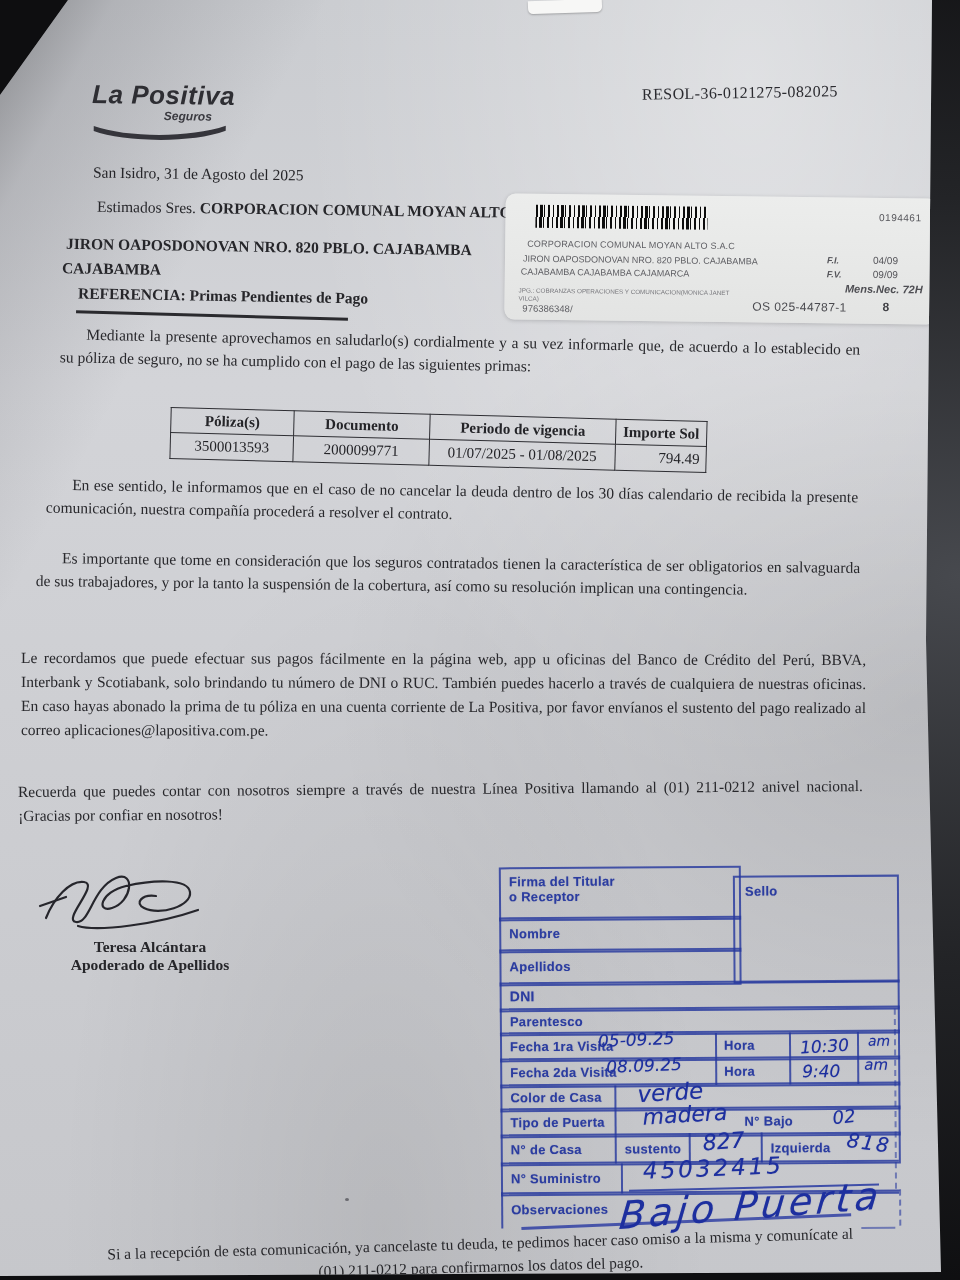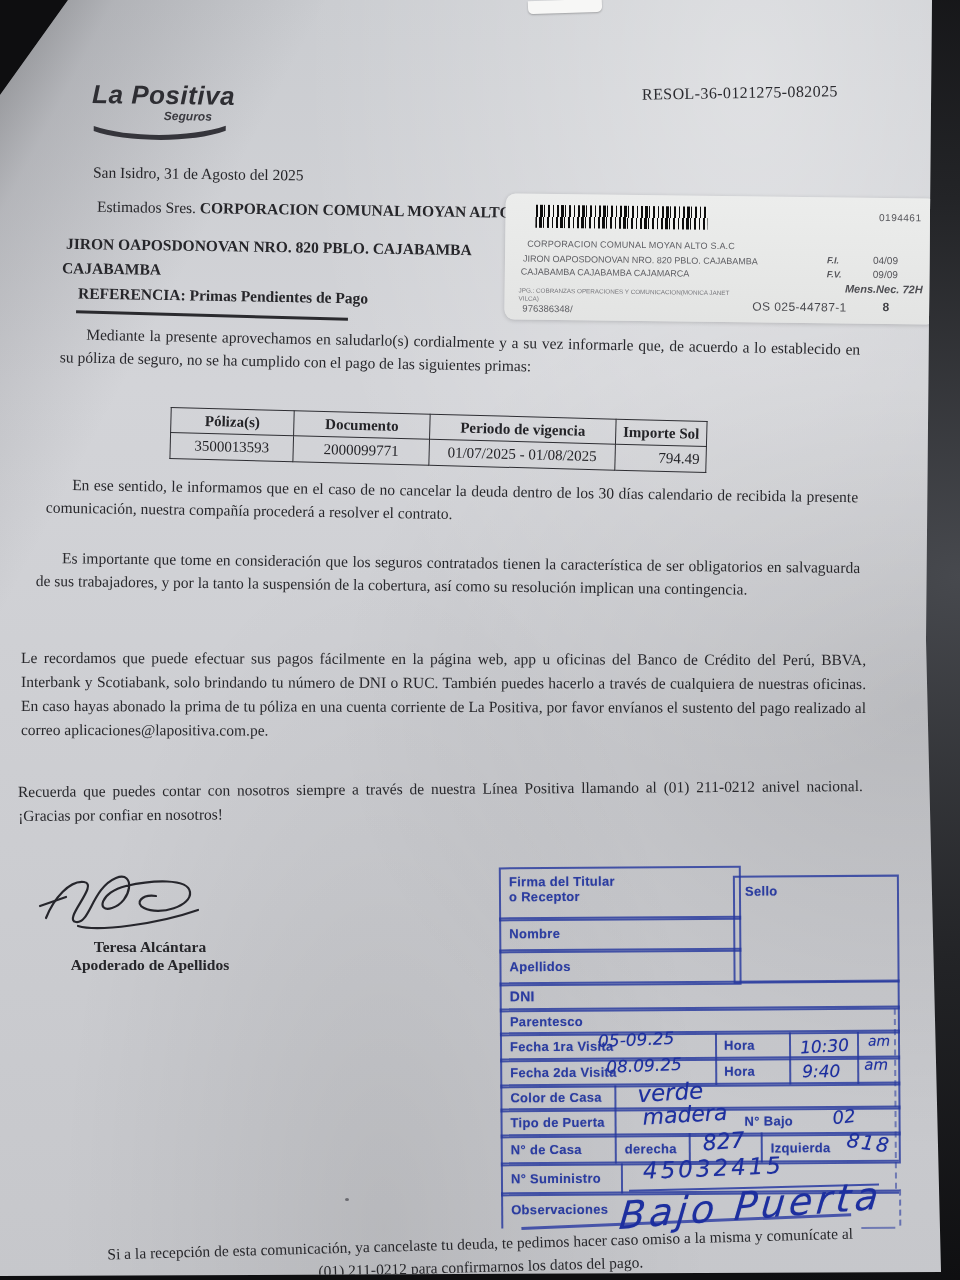--- a/index.html
+++ b/index.html
@@ -172,21 +172,21 @@
       <div class="abs" style="left:112px;top:0;width:0;height:26px;border-left:2px solid rgba(38,56,158,.82);"></div>
       <div class="slabel" style="padding:5px 0 0 8px;">Tipo de Puerta</div>
       <div class="abs hand" style="left:140px;top:-7px;font-size:22px;transform:rotate(-3deg);">madera</div>
       <div class="abs slabel" style="left:242px;top:5px;">N° Bajo</div>
       <div class="abs hand" style="left:330px;top:-2px;font-size:18px;transform:rotate(-6deg);">02</div>
     </div>
 
     <div class="sbox" style="left:0;top:273px;width:396px;height:28px;">
       <div class="abs" style="left:112px;top:0;width:0;height:28px;border-left:2px solid rgba(38,56,158,.82);"></div>
       <div class="slabel" style="padding:6px 0 0 8px;">N° de Casa</div>
-      <div class="abs slabel" style="left:122px;top:6px;">derecha</div>
+      <div class="abs slabel" style="left:122px;top:6px;">sustento</div>
       <div class="abs" style="left:186px;top:-2px;width:0;height:30px;border-left:2.5px solid rgba(38,56,158,.85);"></div>
       <div class="abs" style="left:258px;top:-2px;width:0;height:30px;border-left:2.5px solid rgba(38,56,158,.85);"></div>
       <div class="abs hand" style="left:200px;top:-6px;font-size:22px;transform:rotate(-4deg);">827</div>
       <div class="abs slabel" style="left:268px;top:6px;">Izquierda</div>
       <div class="abs hand" style="left:344px;top:-3px;font-size:20px;transform:rotate(8deg);letter-spacing:2px;">818</div>
     </div>
 
     <div class="sbox" style="left:0;top:301px;width:396px;height:30px;border-right:none;">
       <div class="abs" style="left:118px;top:0;width:0;height:30px;border-left:2px solid rgba(38,56,158,.82);"></div>
       <div class="slabel" style="padding:7px 0 0 8px;">N° Suministro</div>

